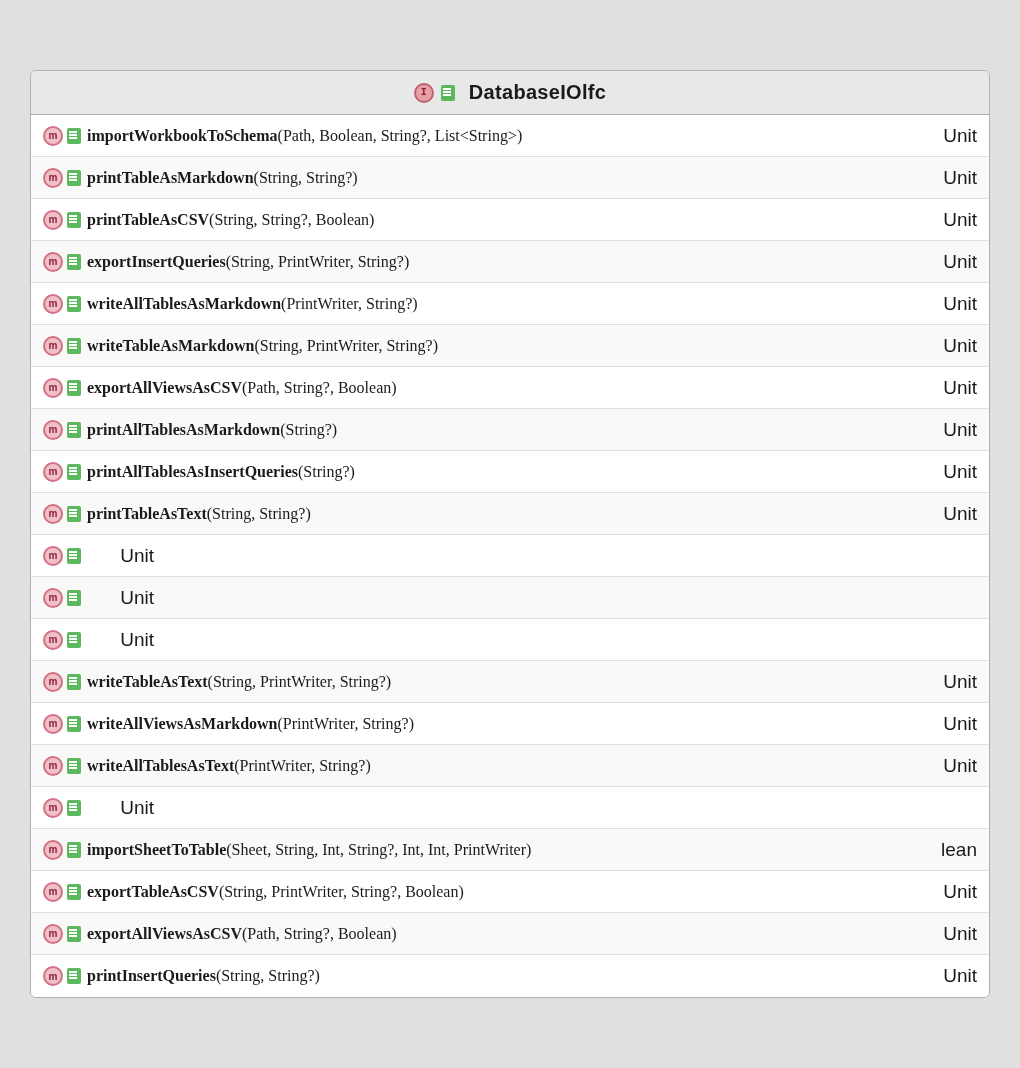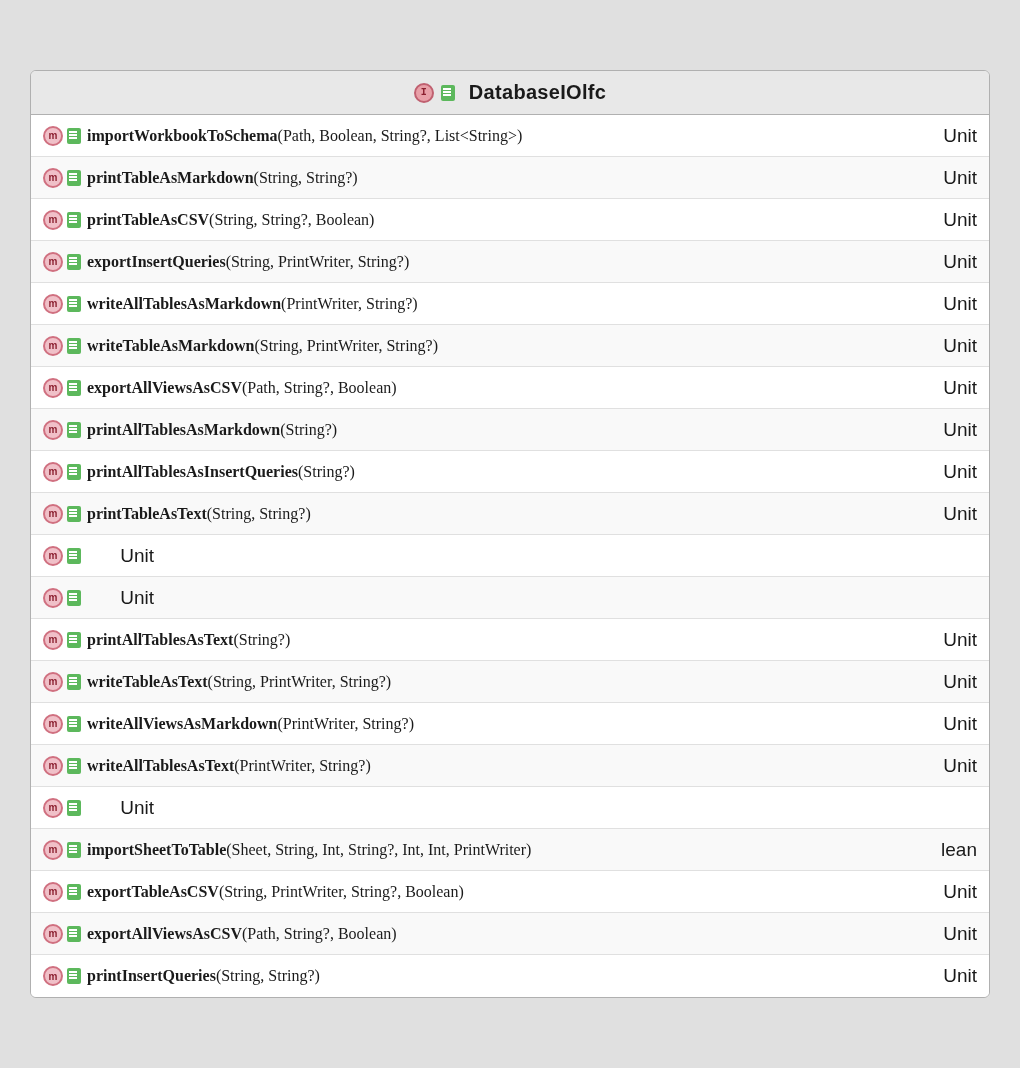--- a/index.html
+++ b/index.html
@@ -200,21 +200,20 @@
         <span class="method-return">Unit</span>
       </li>
       <li class="method-row">
         <div class="badge-m">m</div>
         <div class="badge-green"></div>
         <span class="method-return">Unit</span>
       </li>
       <li class="method-row">
         <div class="badge-m">m</div>
         <div class="badge-green"></div>
-        <span class="method-name"><span class="bold-part">printAllTablesAsText</span><span>(String?)</span></span>
         <span class="method-return">Unit</span>
       </li>
       <li class="method-row">
         <div class="badge-m">m</div>
         <div class="badge-green"></div>
         <span class="method-name"><span class="bold-part">writeTableAsText</span><span>(String, PrintWriter, String?)</span></span>
         <span class="method-return">Unit</span>
       </li>
       <li class="method-row">
         <div class="badge-m">m</div>

